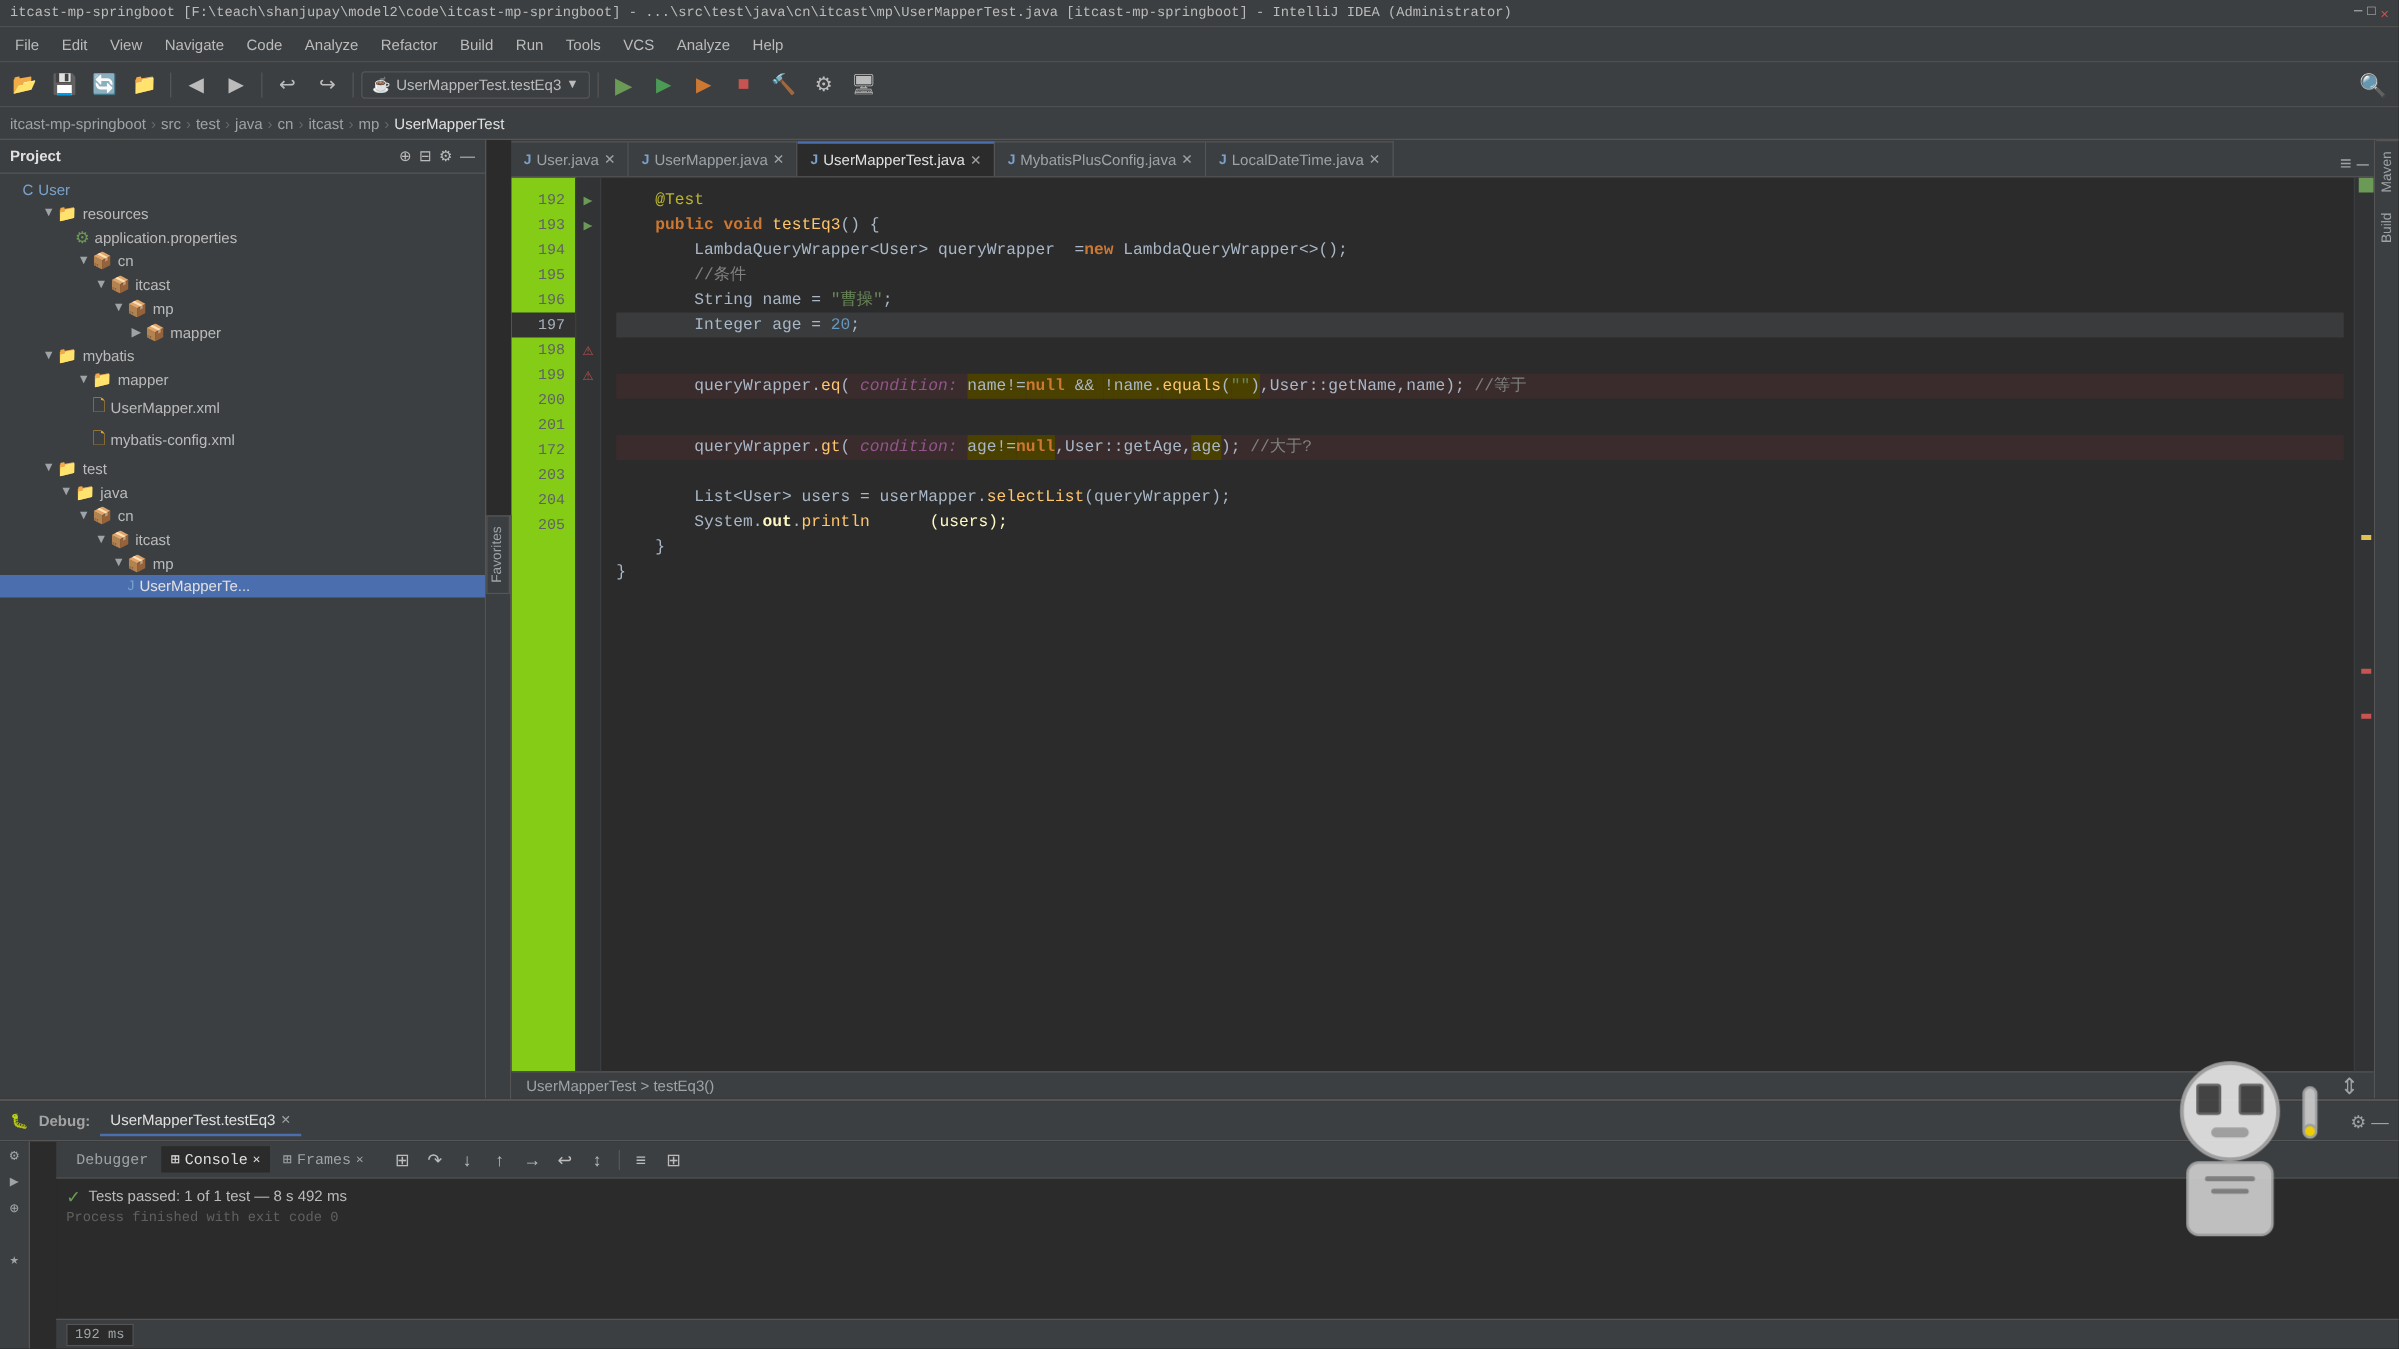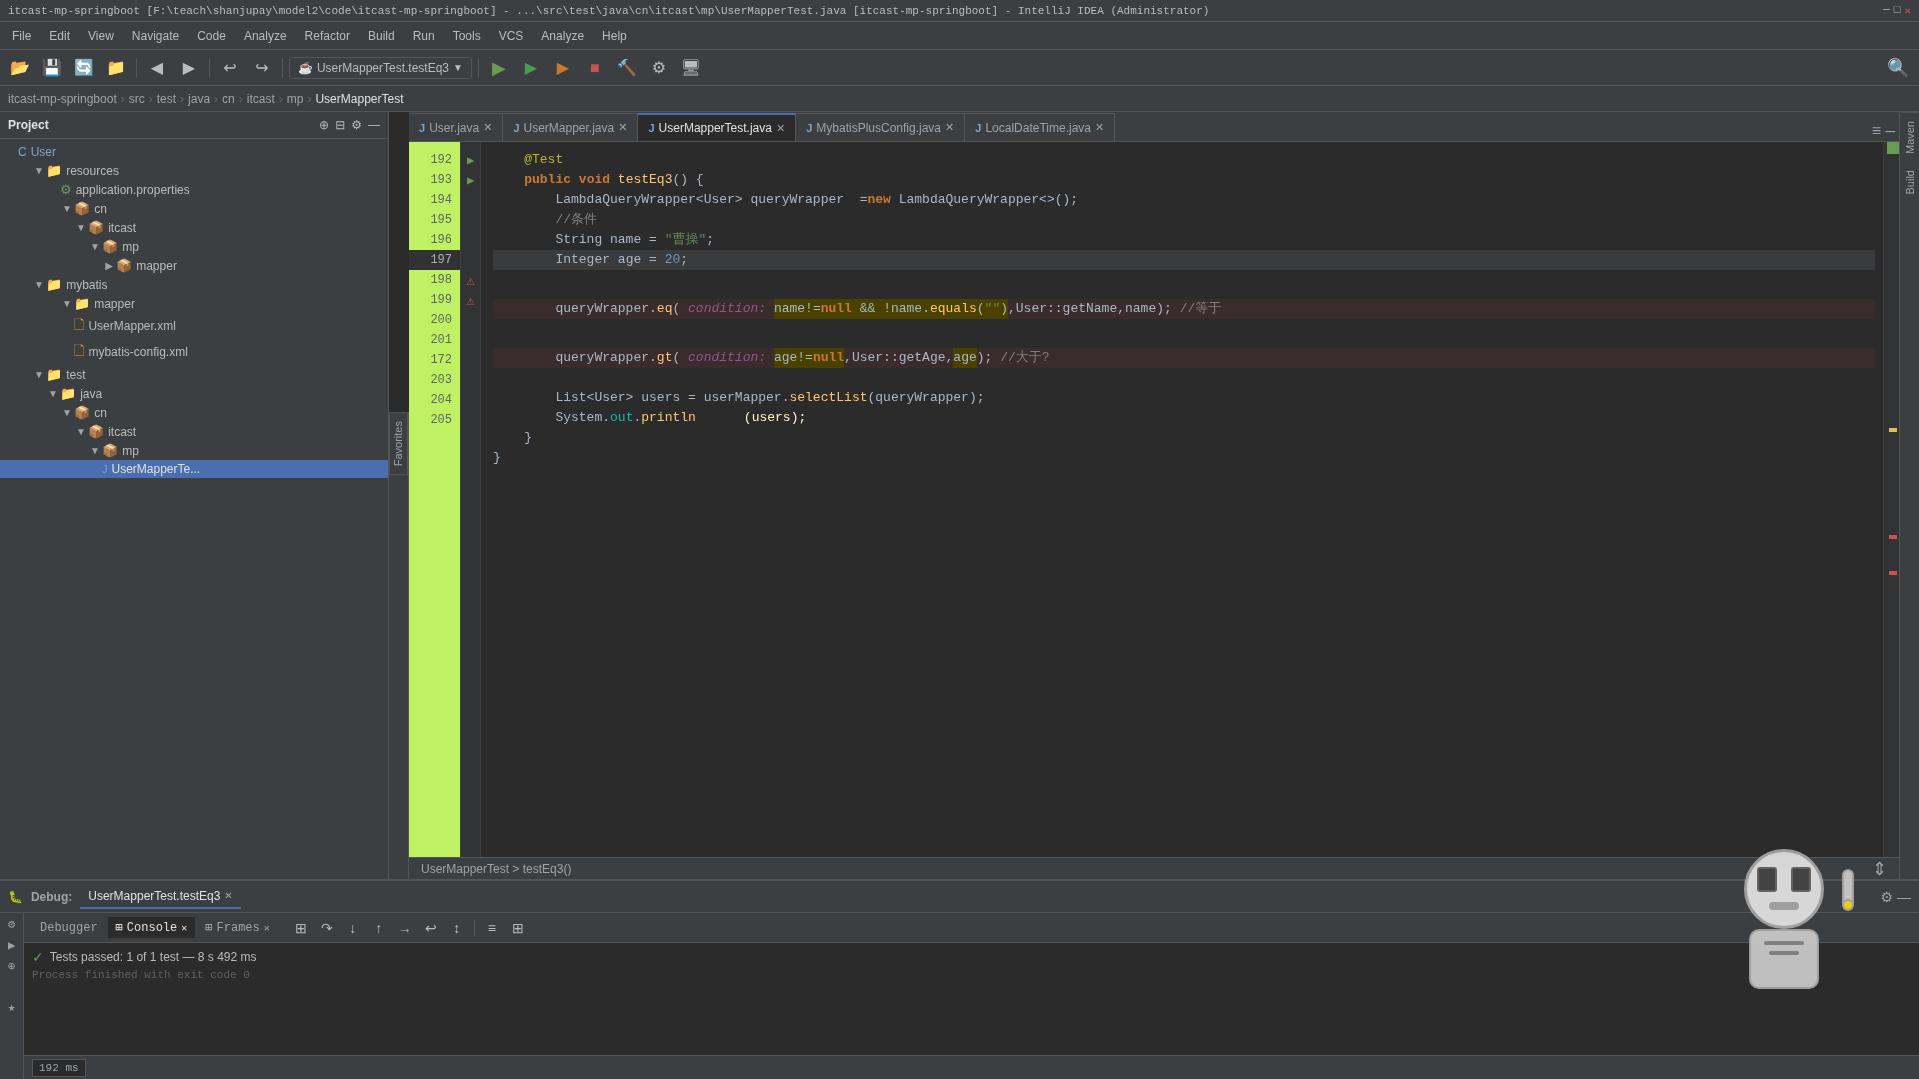--- a/index.html
+++ b/index.html
@@ -48,21 +48,21 @@
 
     
     #tab-bar { background: #3c3f41; height: 30px; display: flex; align-items: flex-end; border-bottom: 1px solid #555; overflow: hidden; }
     .tab { display: flex; align-items: center; padding: 4px 10px; background: #3c3f41; border-right: 1px solid #555; border-top: 1px solid #555; font-size: 12px; font-family: Arial, sans-serif; color: #9da3a7; cursor: pointer; gap: 4px; height: 28px; }
     .tab.active { background: #2b2b2b; color: #e0e0e0; border-top: 2px solid #4b6eaf; }
     .tab-close { color: #9da3a7; font-size: 11px; cursor: pointer; }
     .tab-icon { font-size: 12px; }
 
     
     #code-editor { flex: 1; display: flex; overflow: hidden; }
-    #line-numbers { width: 52px; background: #bef264; padding: 8px 0; text-align: right; font-size: 13px; color: #606366; font-family: 'Courier New', monospace; overflow: hidden; user-select: none; border-right: 1px solid #3a3e40; }
+    #line-numbers { width: 52px; background: #84cc16; padding: 8px 0; text-align: right; font-size: 13px; color: #606366; font-family: 'Courier New', monospace; overflow: hidden; user-select: none; border-right: 1px solid #3a3e40; }
     .line-num { padding: 0 8px 0 0; height: 20px; line-height: 20px; display: block; font-size: 12px; }
     .line-num.current { color: #a8b0b9; background: #323232; }
 
     #code-content { flex: 1; padding: 8px 8px 8px 12px; overflow: auto; font-size: 13px; font-family: 'Courier New', monospace; line-height: 20px; background: #2b2b2b; }
     .code-line { height: 20px; line-height: 20px; white-space: pre; display: flex; align-items: center; }
     .code-line.highlighted { background: #393b3d; }
     .code-line.error-line { background: #3a2c2c; margin-top: 29px; }
 
     
     #right-gutter { width: 16px; background: #313335; border-left: 1px solid #3a3e40; position: relative; }
@@ -411,21 +411,21 @@
             <span style="color:#a9b7c6;">        queryWrapper.</span><span style="color:#ffc66d;">gt</span><span style="color:#a9b7c6;">( </span><span style="color:#94558d; font-style:italic;">condition: </span><span style="background:#4a4000; color:#a9b7c6;">age!=</span><span style="background:#4a4000; color:#cc7832; font-weight:bold;">null</span><span style="color:#a9b7c6;">,User::getAge,</span><span style="background:#4a4000; color:#a9b7c6;">age</span><span style="color:#a9b7c6;">); </span><span style="color:#808080;">//大于?</span>
           </div>
 
           <div class="code-line"><span> </span></div>
 
           <div class="code-line">
             <span style="color:#a9b7c6;">        List&lt;User&gt; users = </span><span style="color:#a9b7c6;">userMapper</span><span style="color:#a9b7c6;">.</span><span style="color:#ffc66d;">selectList</span><span style="color:#a9b7c6;">(queryWrapper);</span>
           </div>
 
           <div class="code-line">
-            <span style="color:#a9b7c6;">        System.</span><span style="color:#14b8a6;">out</span><span style="color:#a9b7c6;">.</span><span style="color:#ffc66d;">println</span><span style="color:#fef9c3;margin-left:48px;">(users);</span>
+            <span style="color:#a9b7c6;">        System.</span><span style="color:#fef9c3;font-weight:bold;">out</span><span style="color:#a9b7c6;">.</span><span style="color:#ffc66d;">println</span><span style="color:#fef9c3;margin-left:48px;">(users);</span>
           </div>
 
           <div class="code-line">
             <span style="color:#a9b7c6;">    }</span>
           </div>
 
           <div class="code-line">
             <span style="color:#a9b7c6;">}</span>
           </div>
 
@@ -472,21 +472,21 @@
 
     <div style="display:flex; flex:1; overflow:hidden;">
 
       <div style="width:24px; background:#3c3f41; border-right:1px solid #555; display:flex; flex-direction:column; align-items:center; padding:4px 0; gap:6px;">
         <span style="cursor:pointer; color:#9da3a7; font-size:12px;">⚙</span>
         <span style="cursor:pointer; color:#9da3a7; font-size:12px;">▶</span>
         <span style="cursor:pointer; color:#9da3a7; font-size:12px;">⊕</span>
         <span style="cursor:pointer; color:#9da3a7; font-size:12px; margin-top:20px;">★</span>
       </div>
 
-      <div style="flex:1; display:flex; flex-direction:column;">
+      <div style="flex:1; display:flex; flex-direction:column;padding-left:21px;">
 
         <div id="debug-toolbar">
           <div style="display:flex; align-items:center; gap:2px;">
 
             <div class="debug-side-tab">
               <span>Debugger</span>
             </div>
             <div class="debug-side-tab active">
               <span>⊞</span>
               <span>Console</span>

